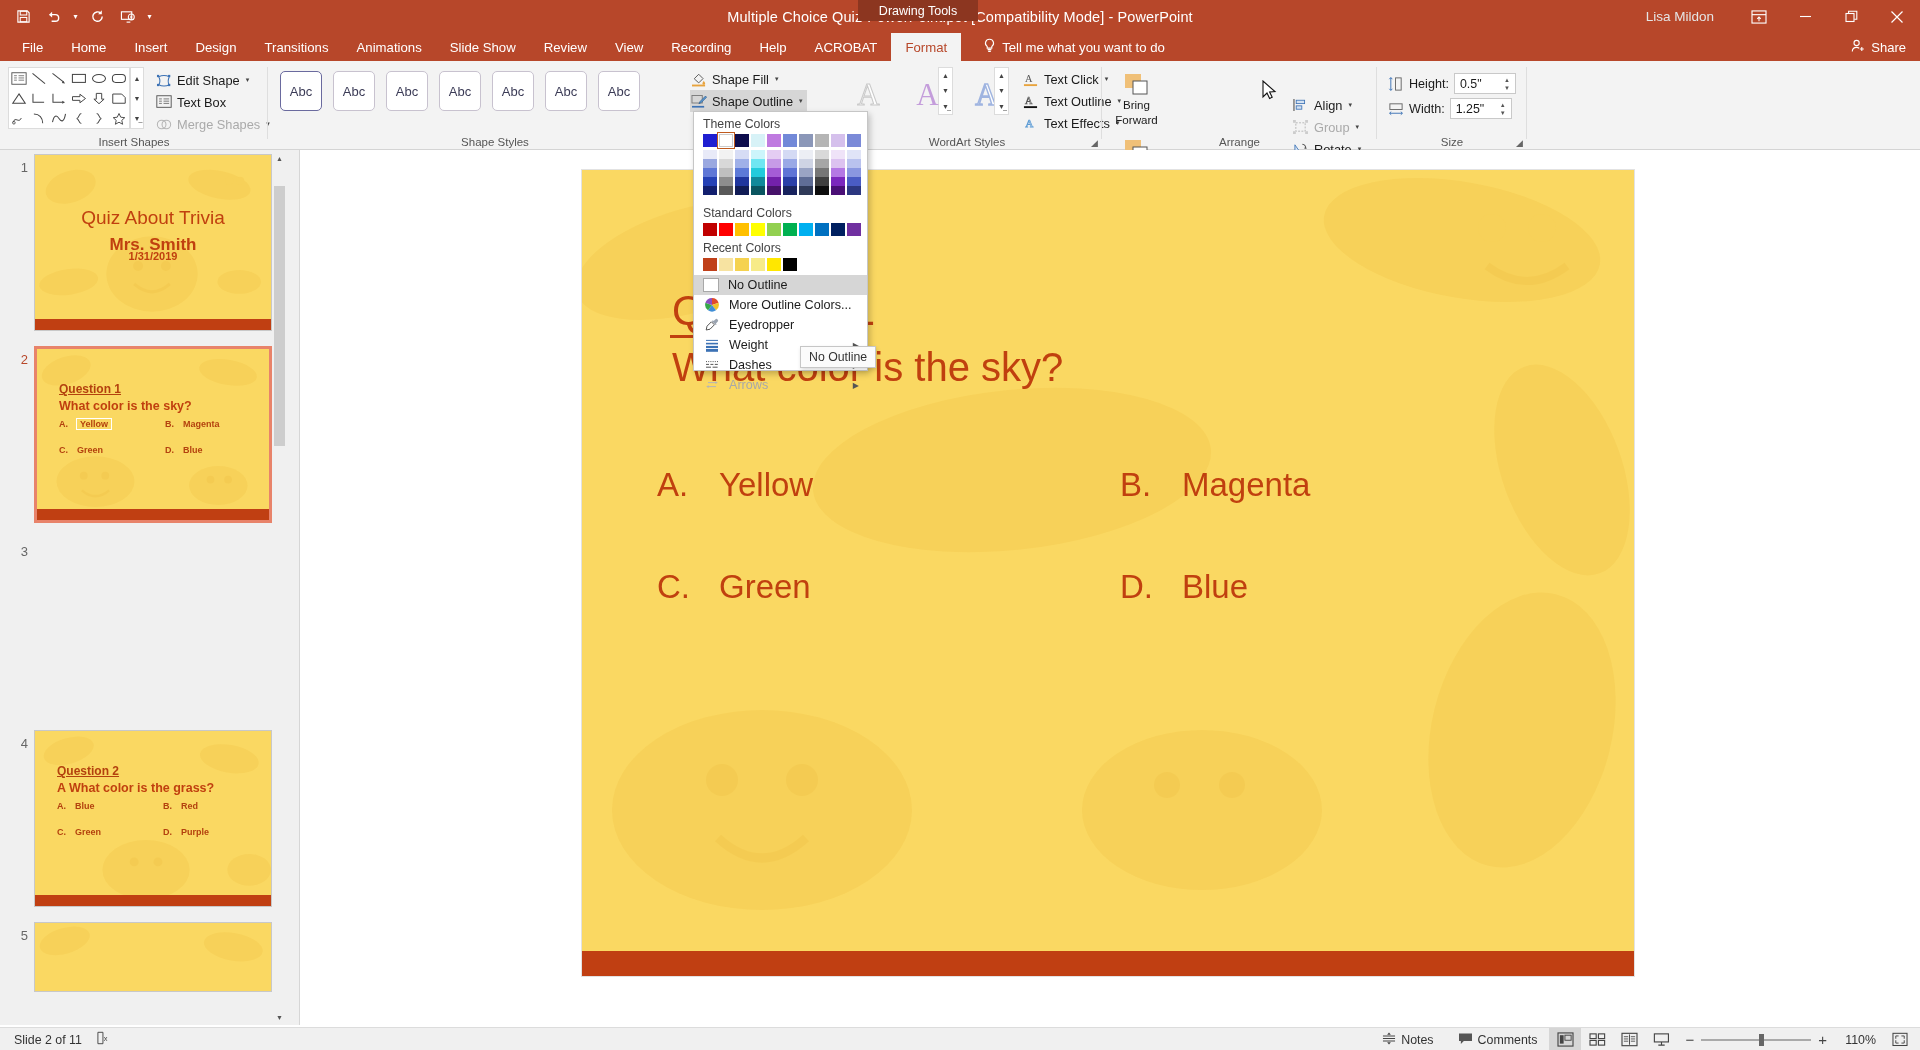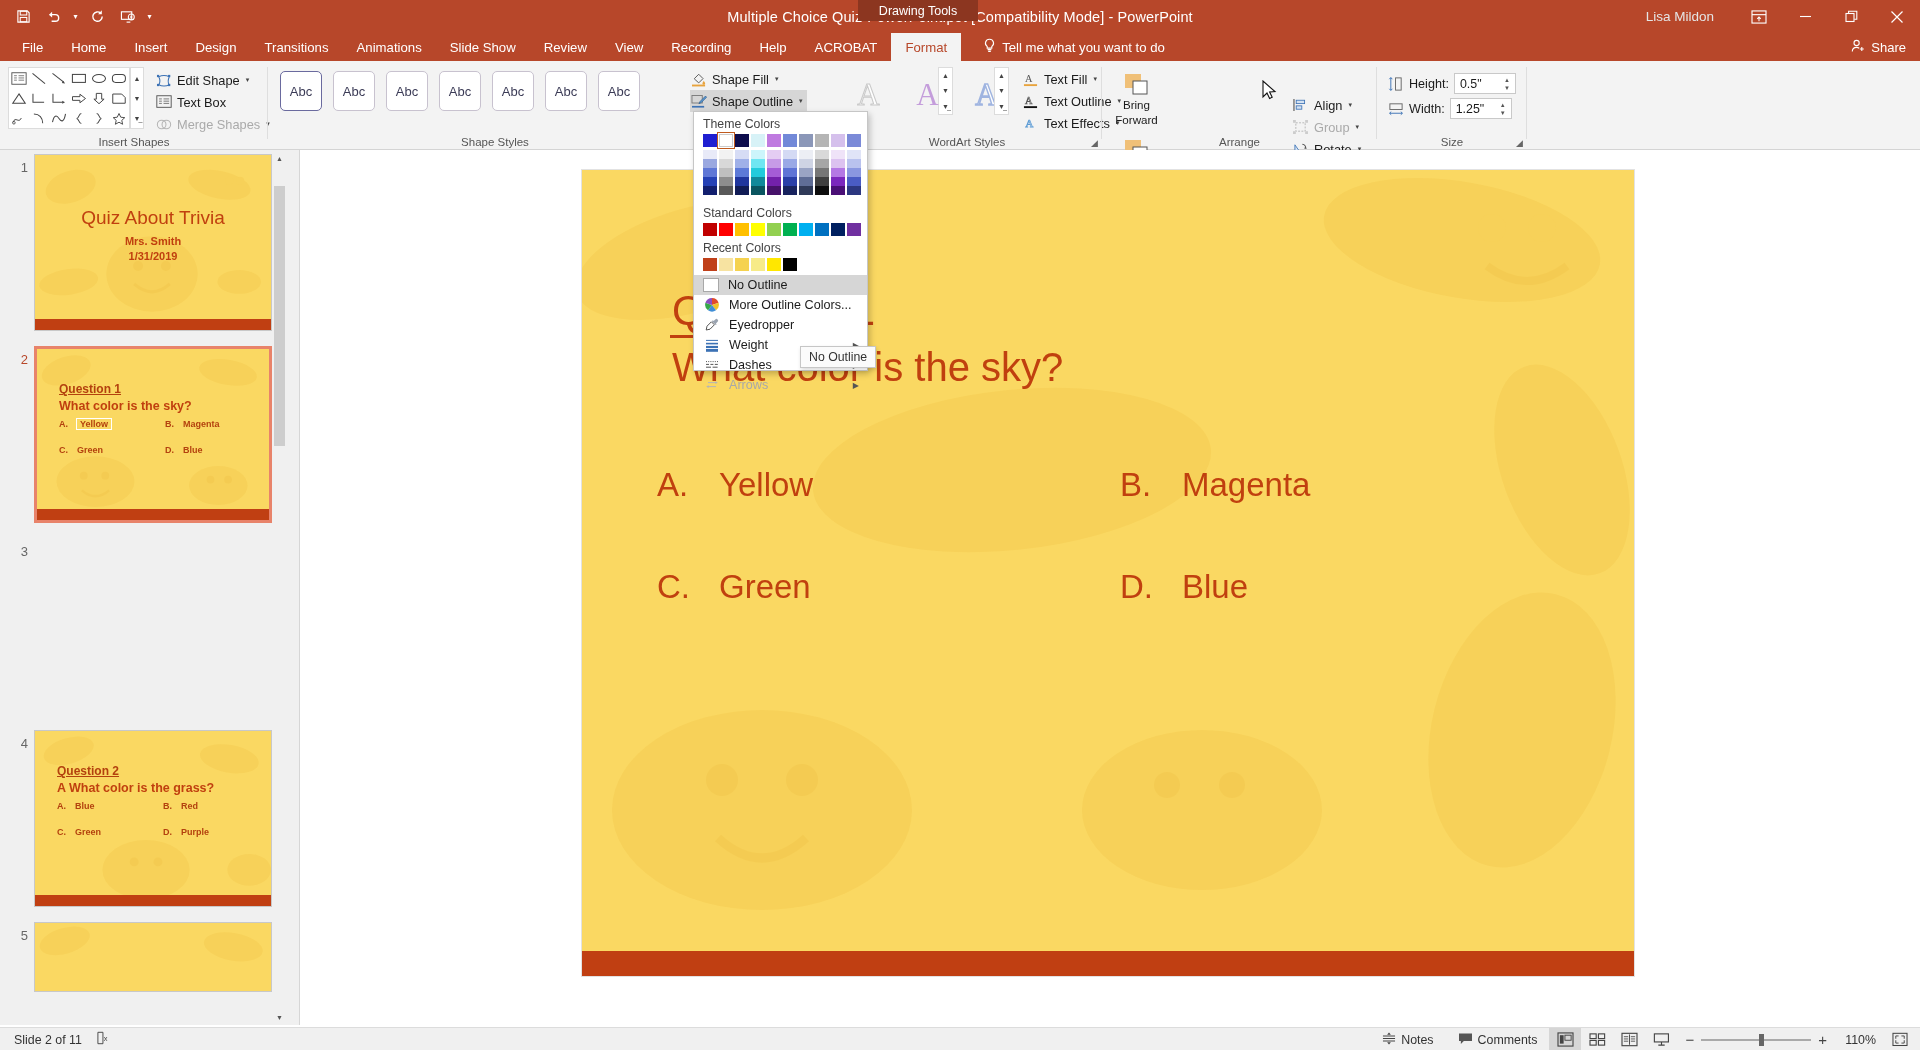--- a/index.html
+++ b/index.html
@@ -139,21 +139,21 @@
     position:absolute; left:8px; top:6px; width:20px; text-align:right;
     font-size:13px; color:#666;
   }
   .thumb {
     position:absolute; left:34px; top:0; width:238px; height:177px;
     border:1px solid #c8c8c8; background:#fad862; overflow:hidden;
   }
   .thumb.selected { border:3px solid #e8836a; }
   .thumb-bar { position:absolute; left:0; bottom:0; width:100%; height:11px; background:#c03f12; }
   .tt-title { position:absolute; left:0; right:0; top:52px; text-align:center; font-size:19px; color:#c0400f; }
-  .tt-sub { position:absolute; left:0; right:0; top:80px; text-align:center; font-size:11px; color:#c0400f; font-weight:bold; }
+  .tt-sub { position:absolute; left:0; right:0; top:80px; text-align:center; font-size:17px; color:#c0400f; font-weight:bold; }
   .tt-sub2 { position:absolute; left:0; right:0; top:95px; text-align:center; font-size:11px; color:#c0400f; font-weight:bold; }
   .tq-label { position:absolute; left:22px; top:33px; font-size:12px; color:#b3410e; font-weight:bold; text-decoration:underline; }
   .tq-text { position:absolute; left:22px; top:50px; font-size:12.5px; color:#c0400f; font-weight:bold; }
   .tq-opt { position:absolute; font-size:9px; color:#b3410e; font-weight:bold; }
   .tq-opt .lt { display:inline-block; width:18px; }
   .tq-sel-box { outline:1px solid #fff; background:transparent; padding:0 3px; }
   .tt-correct { position:absolute; left:0; right:0; top:70px; text-align:center; font-size:21px; color:#c0400f; }
 
   .thumb-scroll {
     position:absolute; right:13px; top:0; width:13px; height:875px;
@@ -539,21 +539,21 @@
         <span>▼̲</span>
       </div>
       <div style="position:absolute;left:190px;top:7px;">
         <div class="cmd-row">
           <span class="cmd-ico">
             <svg width="15" height="15" viewBox="0 0 16 16">
                 <text x="2" y="11" font-size="11" font-family="Liberation Serif, serif" fill="#555">A</text>
                 <path d="M1 14h14" stroke="#e8a33d" stroke-width="2"></path>
               </svg>
           </span>
-          <span>Text Fill</span>
+          <span>Text Click</span>
           <span class="cmd-caret">▾</span>
         </div>
         <div class="cmd-row">
           <span class="cmd-ico">
             <svg width="15" height="15" viewBox="0 0 16 16">
                 <text x="2" y="11" font-size="11" font-family="Liberation Serif, serif" fill="none" stroke="#555" stroke-width=".7">A</text>
                 <path d="M1 14h14" stroke="#111" stroke-width="2"></path>
               </svg>
           </span>
           <span>Text Outline</span>

